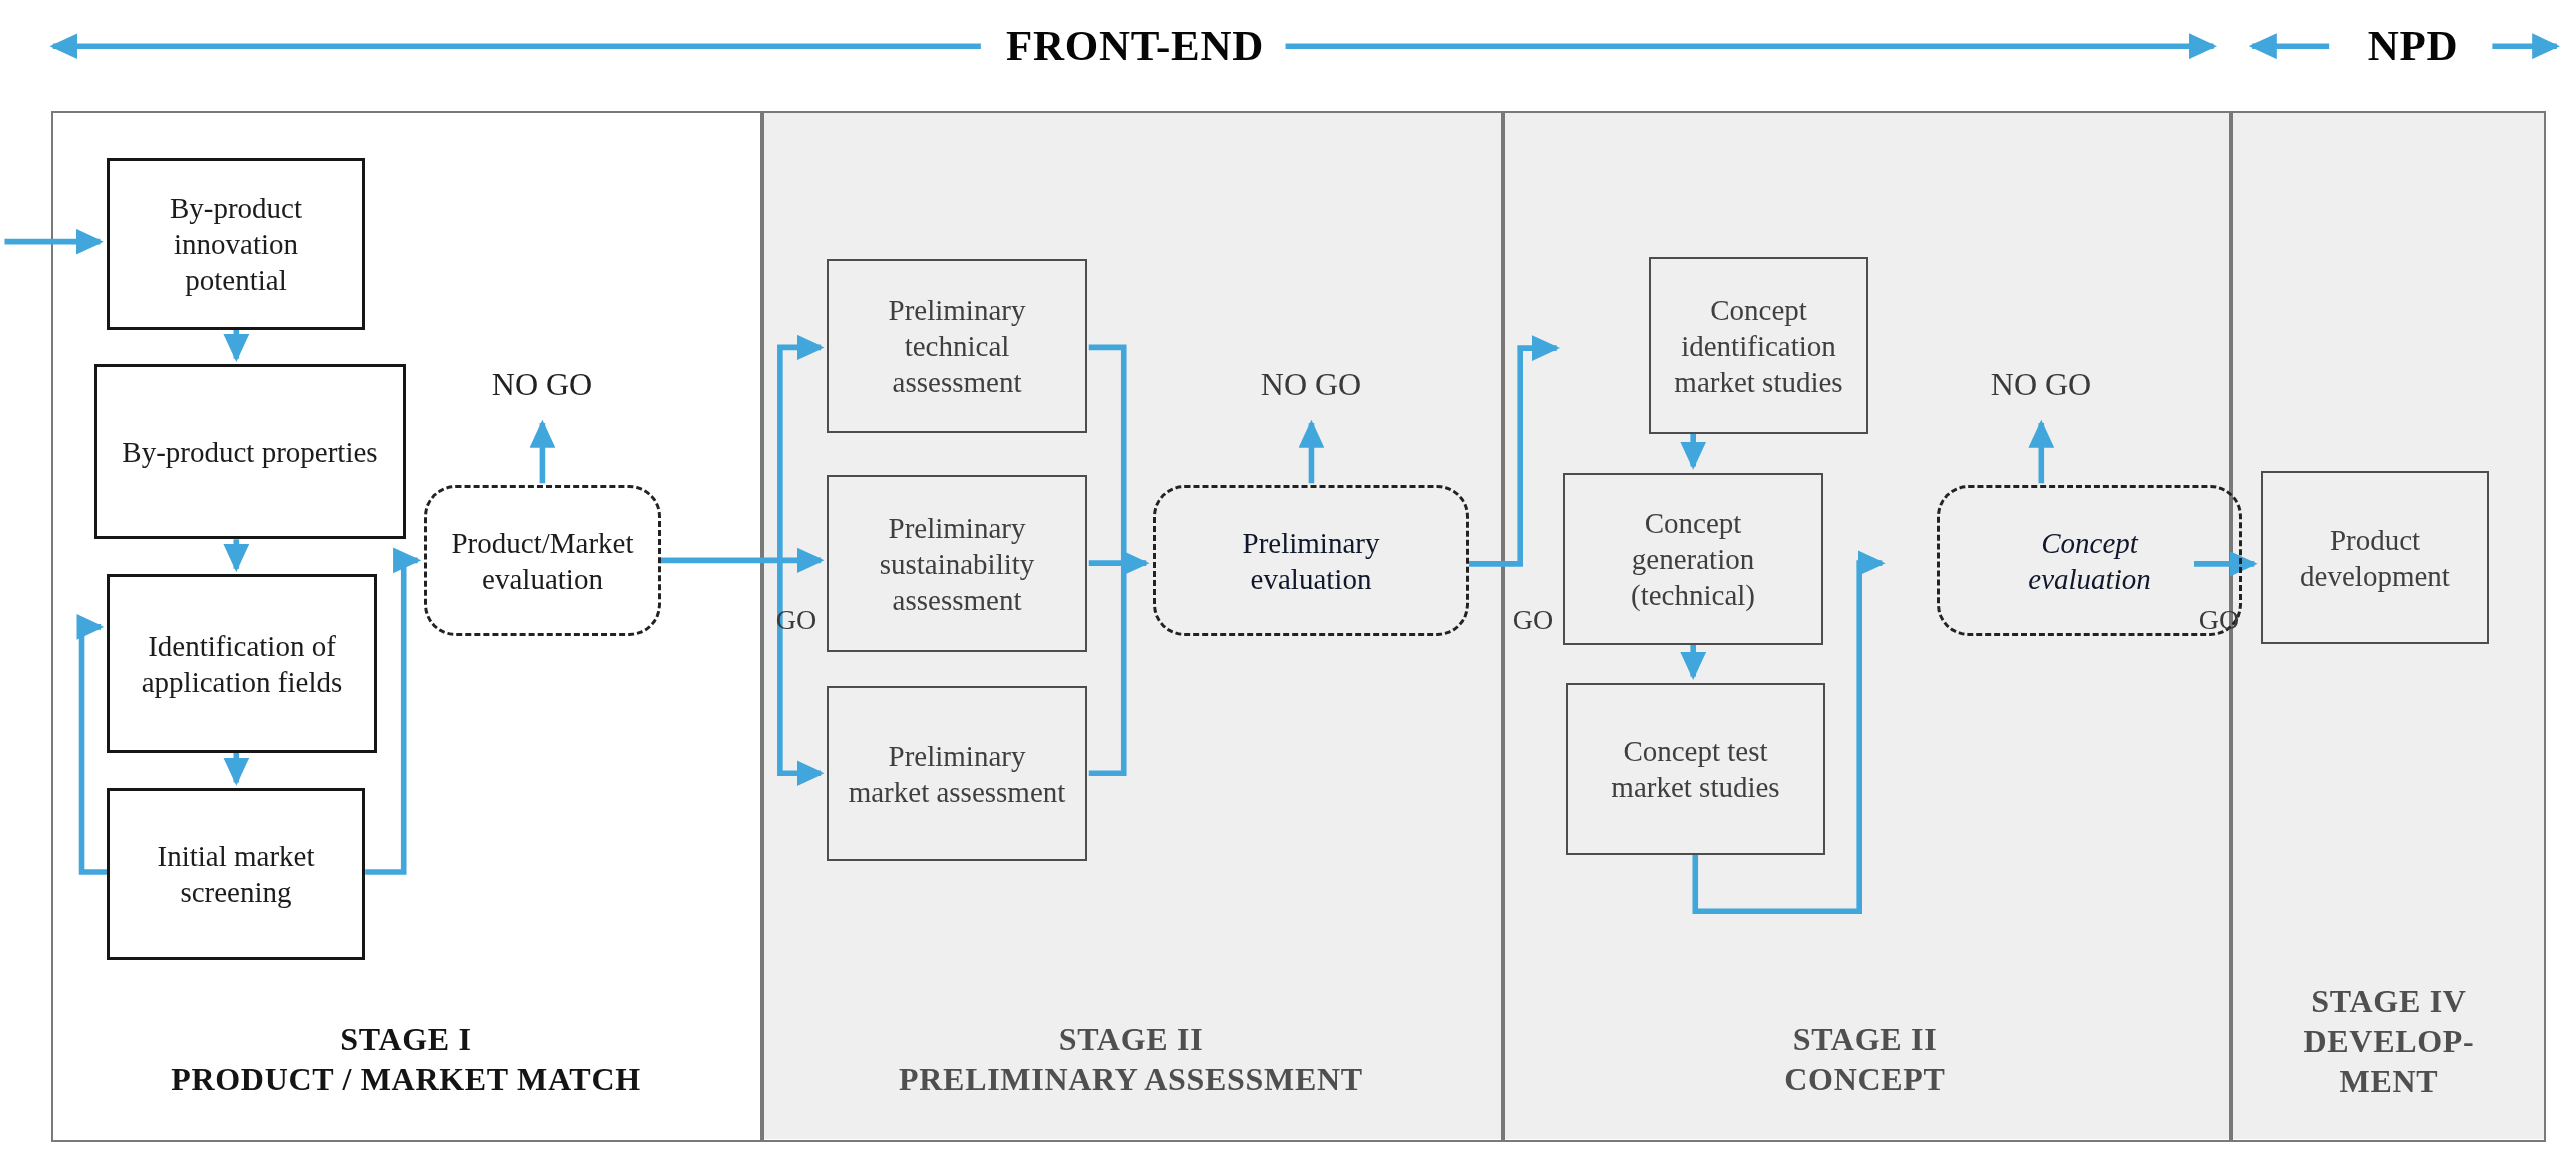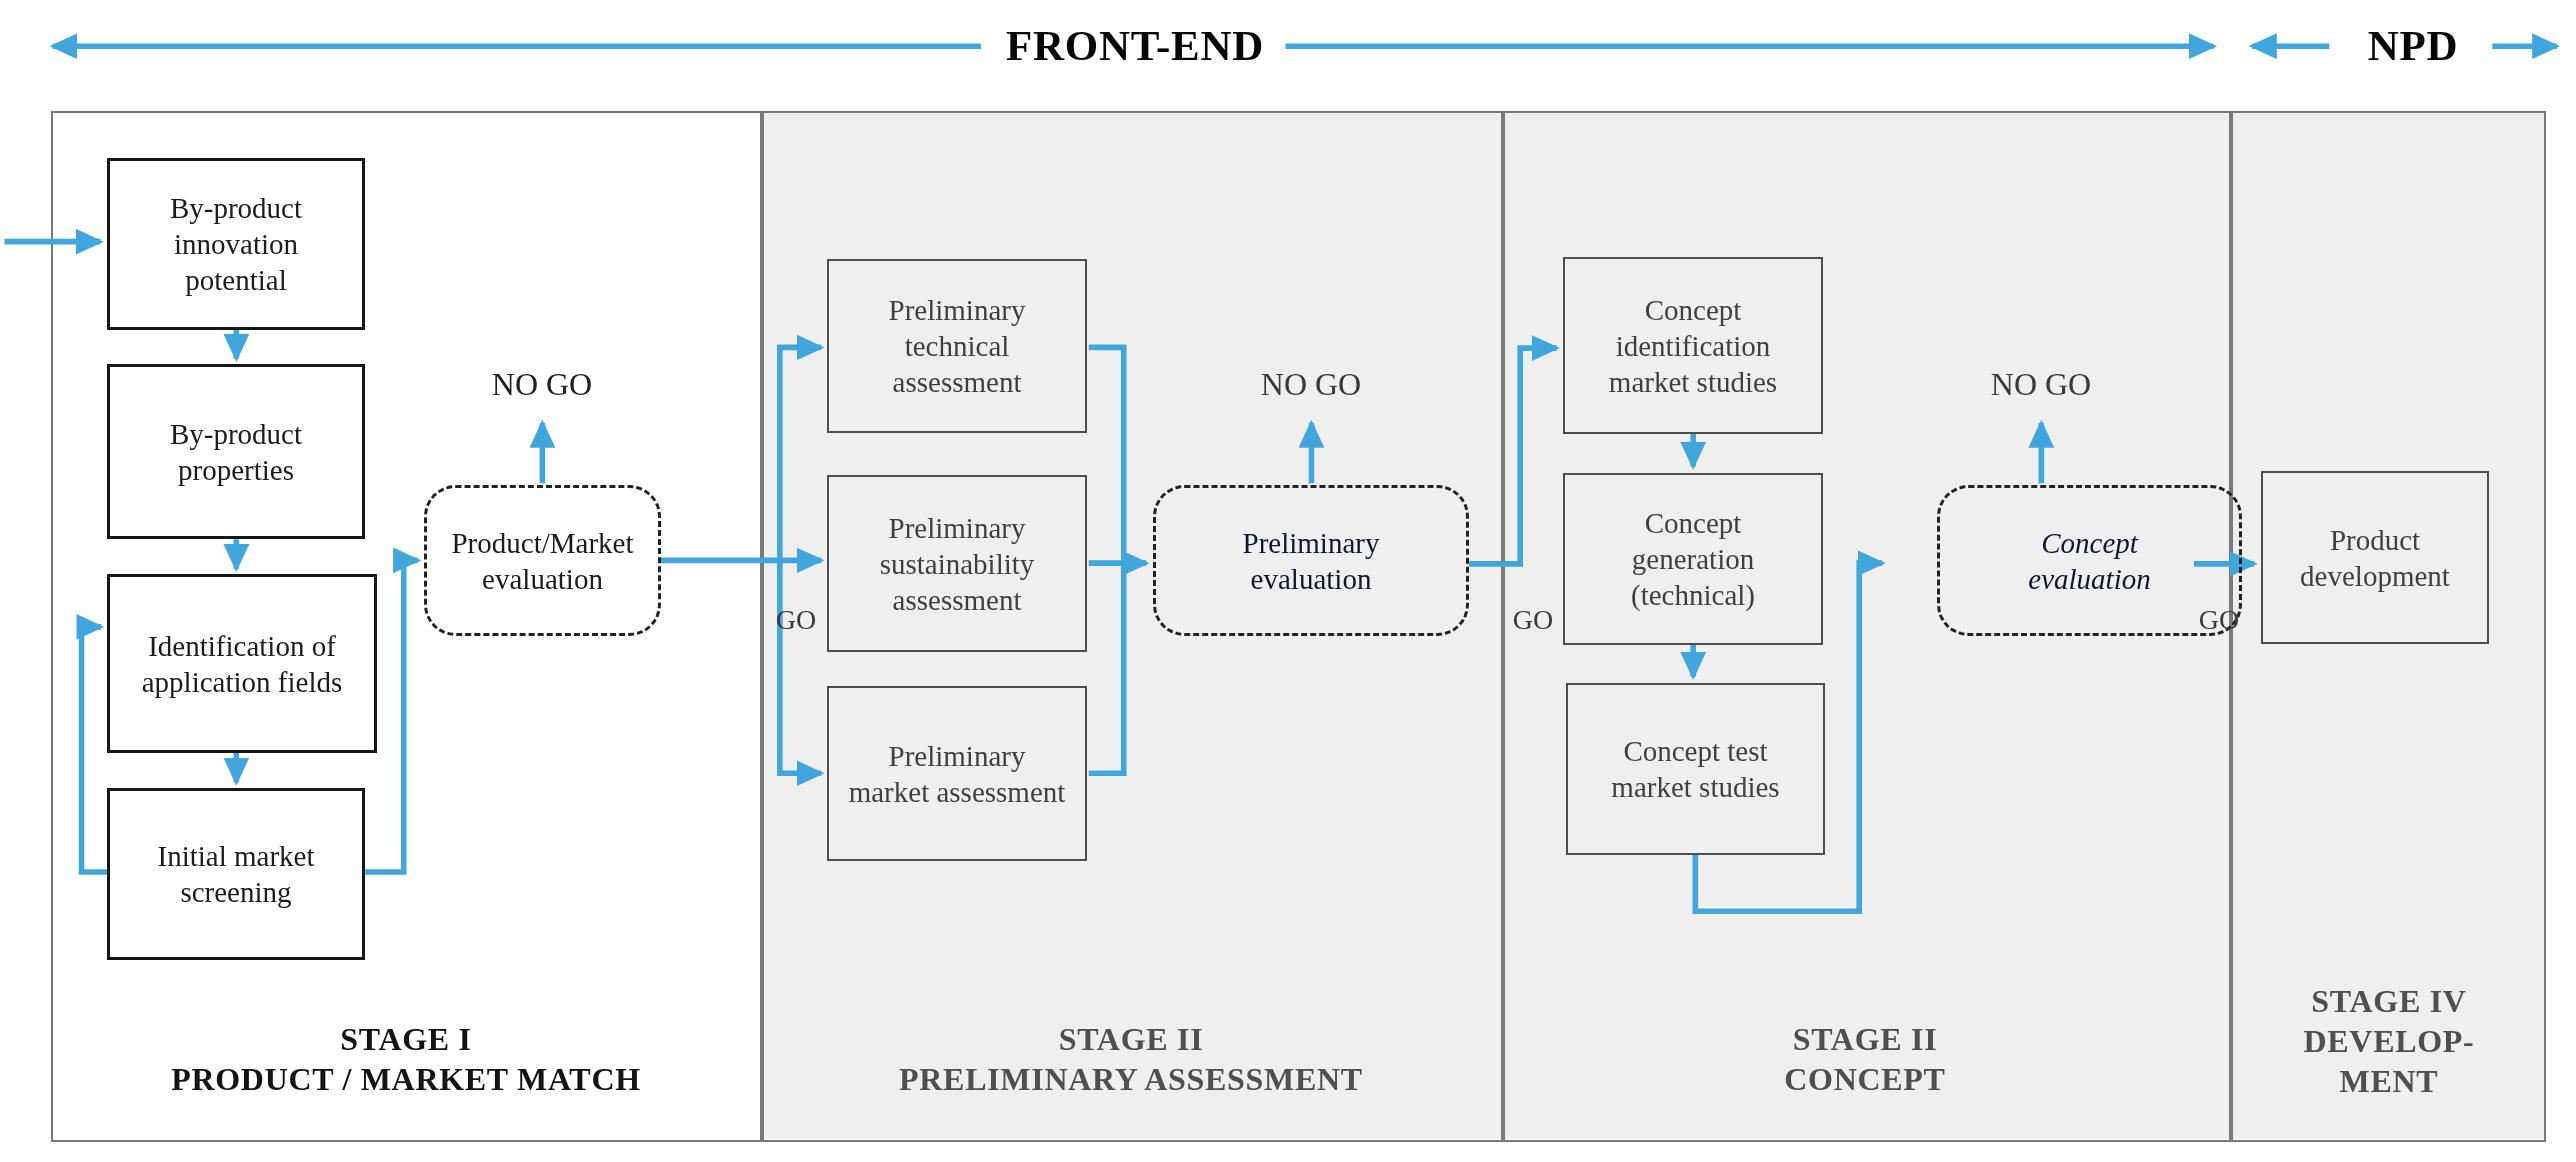--- a/index.html
+++ b/index.html
@@ -112,35 +112,35 @@
     <path class="flow" d="M 2417 920 V 966" marker-end="url(#ah)"></path>
     <path class="flow" d="M 2420 1220 V 1301 H 2654 V 804 H 2687" marker-end="url(#ah)"></path>
     <path class="flow" d="M 2914 690 V 604" marker-end="url(#ah)"></path>
     <path class="flow" d="M 3132 805 H 3218" marker-end="url(#ah)"></path>
   </svg>
 
   <div class="hdr-label" id="front-end-label">FRONT-END</div>
   <div class="hdr-label" id="npd-label">NPD</div>
 
   <div class="pbox s1box" style="left:107px;top:158px;width:258px;height:172px;padding:0 10.5px;">By-product innovation potential</div>
-  <div class="pbox s1box" style="left:107px;top:364px;width:258px;height:175px;padding:0 19px;">By-product properties</div>
+  <div class="pbox s1box" style="left:94px;top:364px;width:312px;height:175px;padding:0 19px;">By-product properties</div>
   <div class="pbox s1box" style="left:107px;top:574px;width:270px;height:179px;padding:0 10.5px;">Identification of application fields</div>
   <div class="pbox s1box" style="left:107px;top:788px;width:258px;height:172px;padding:0 28px;">Initial market screening</div>
   <div class="gate dark" style="left:424px;top:485px;width:237px;height:151px;padding:0 10.5px;">Product/Market evaluation</div>
   <div class="nogo" style="left:437px;top:366px;color:#222;">NO GO</div>
   <div class="go" style="left:747px;top:604px;">GO</div>
 
   <div class="pbox s2box" style="left:827px;top:259px;width:260px;height:174px;padding:0 17.5px;">Preliminary technical assessment</div>
   <div class="pbox s2box" style="left:827px;top:475px;width:260px;height:177px;padding:0 17.5px;">Preliminary sustainability assessment</div>
   <div class="pbox s2box" style="left:827px;top:686px;width:260px;height:175px;padding:0 17.5px;">Preliminary market assessment</div>
   <div class="gate" style="left:1153px;top:485px;width:316px;height:151px;padding:0 43px;">Preliminary evaluation</div>
   <div class="nogo" style="left:1206px;top:366px;">NO GO</div>
   <div class="go" style="left:1484px;top:604px;">GO</div>
 
-  <div class="pbox s2box" style="left:1563px;top:257px;width:260px;height:177px;padding:4px 21px;">Concept identification market studies</div>
+  <div class="pbox s2box" style="left:1649px;top:257px;width:219px;height:177px;padding:4px 21px;">Concept identification market studies</div>
   <div class="pbox s2box" style="left:1563px;top:473px;width:260px;height:172px;padding:0 21px;">Concept generation (technical)</div>
   <div class="pbox s2box" style="left:1566px;top:683px;width:259px;height:172px;padding:0 39px;">Concept test market studies</div>
   <div class="gate" style="left:1937px;top:485px;width:305px;height:151px;padding:0 49px;font-style:italic;">Concept evaluation</div>
   <div class="nogo" style="left:1936px;top:366px;">NO GO</div>
   <div class="go" style="left:2170px;top:604px;">GO</div>
 
   <div class="pbox s2box" style="left:2261px;top:471px;width:228px;height:173px;padding:0 14px;">Product development</div>
 
   <div class="stage-title black" style="left:126px;top:1019px;width:560px;">
     <div>STAGE I</div>

